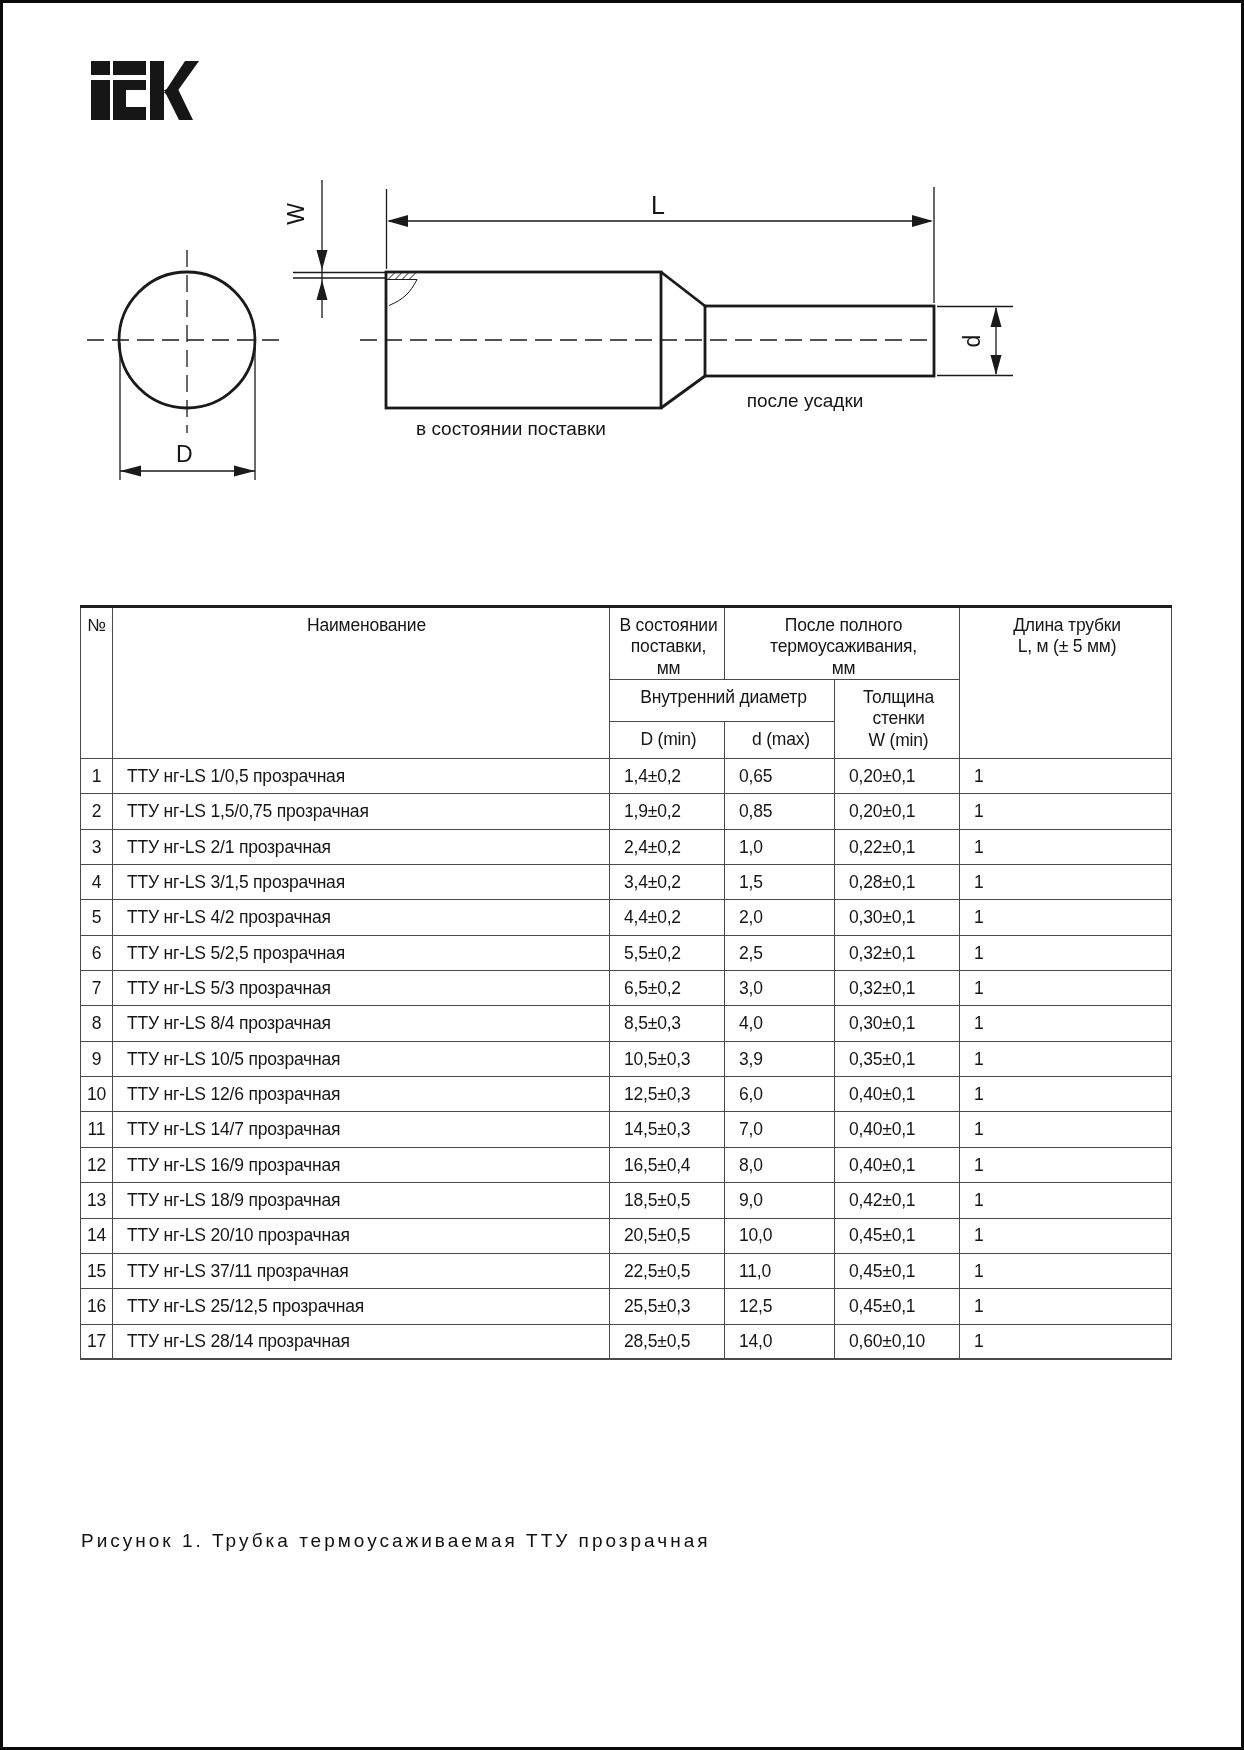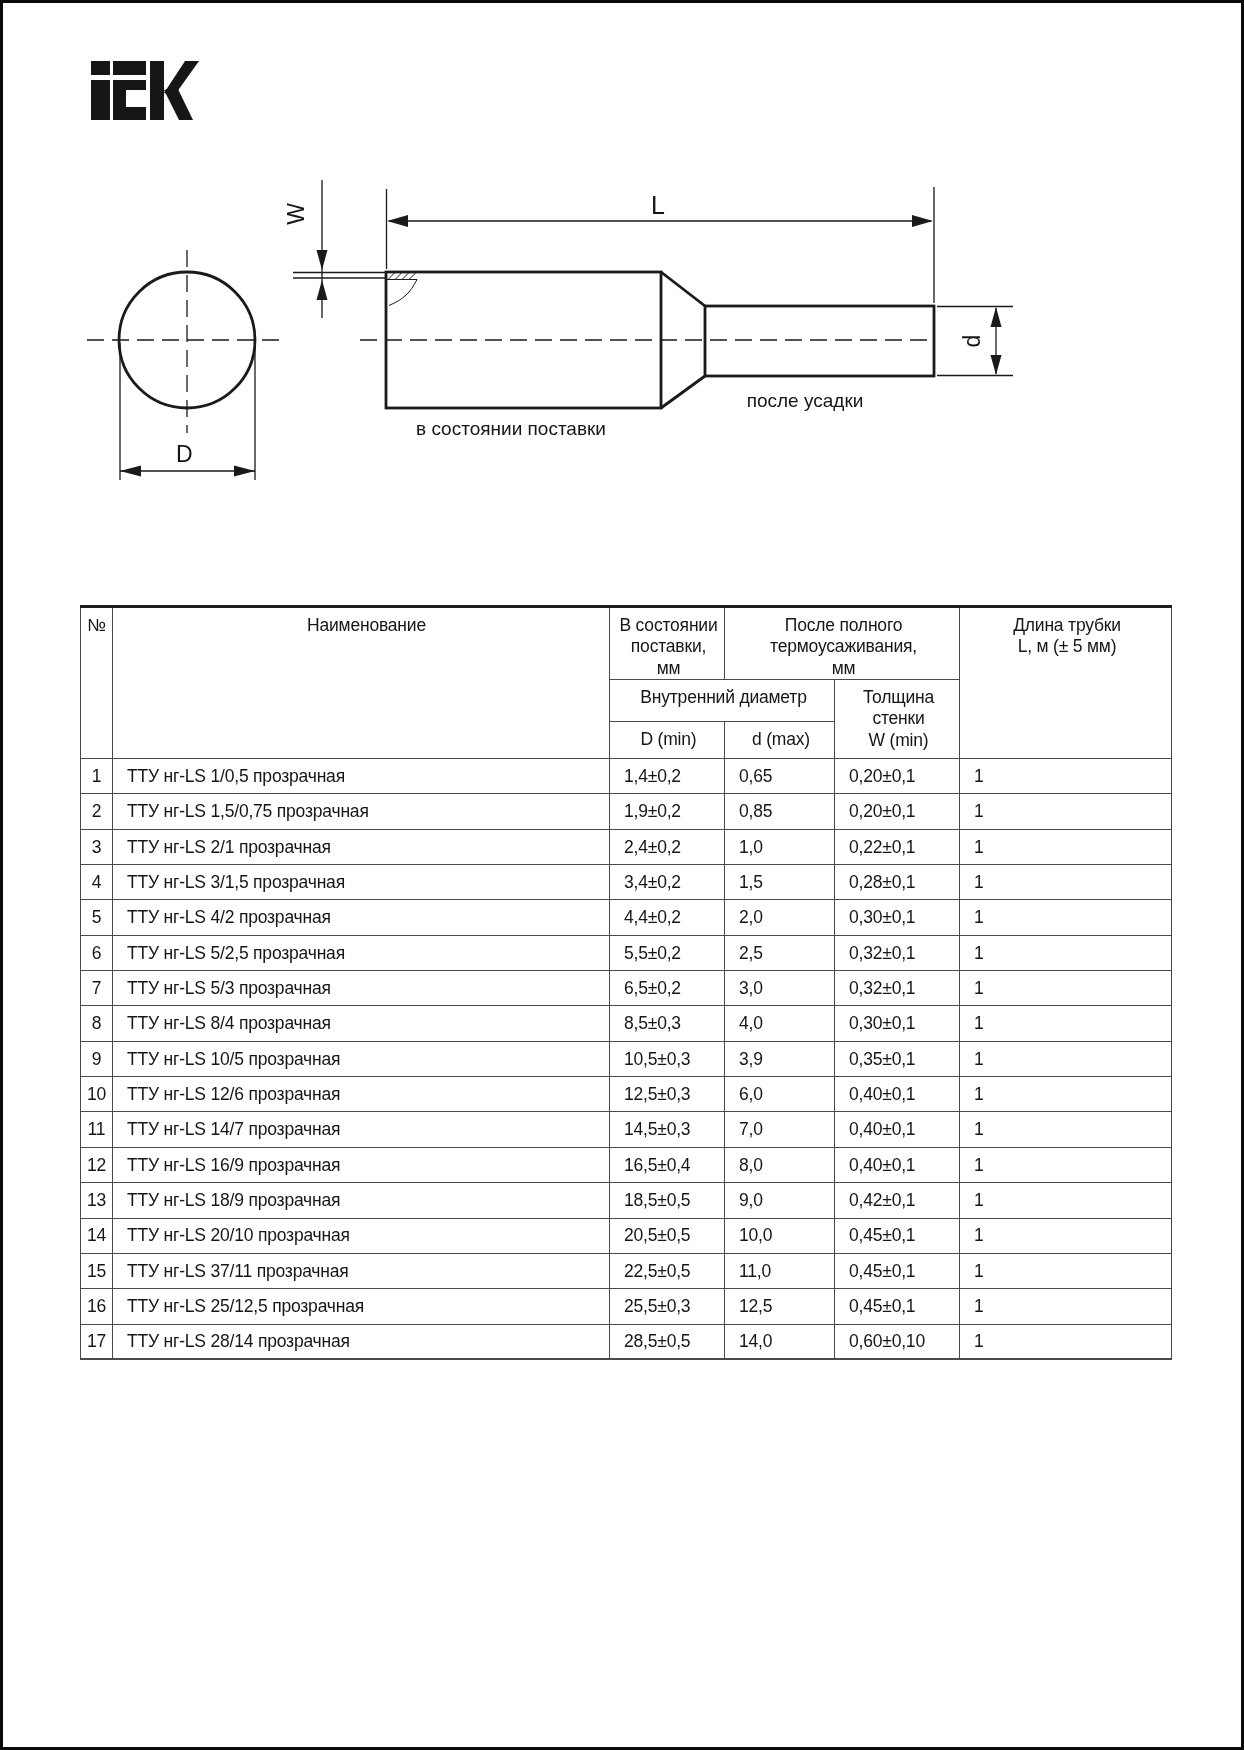--- a/index.html
+++ b/index.html
@@ -292,14 +292,15 @@
           <td class="c-num">17</td>
           <td>ТТУ нг-LS 28/14 прозрачная</td>
           <td>28,5±0,5</td>
           <td>14,0</td>
           <td>0,60±0,10</td>
           <td>1</td>
         </tr>
     </tbody>
   </table>
 
+  <div class="figure-caption">Рисунок 1. Трубка термоусаживаемая ТТУ прозрачная</div>
 
 </div>
 
 </body></html>

